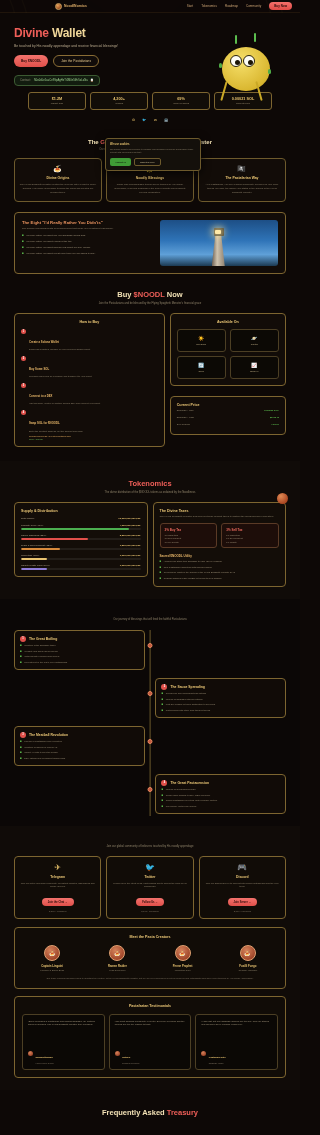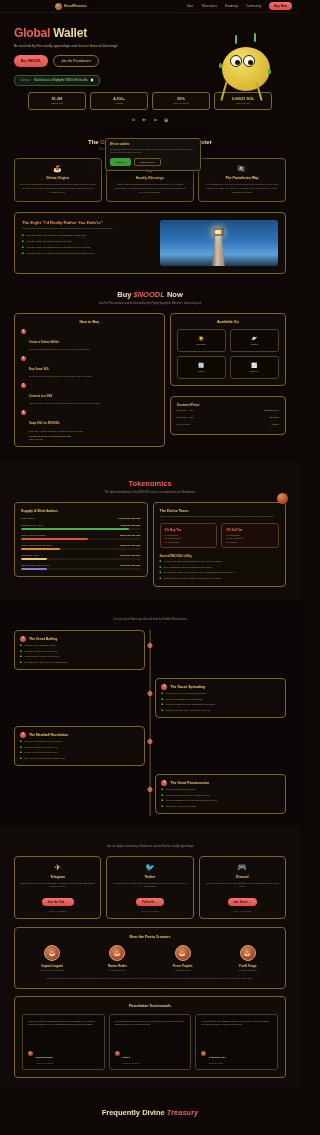--- a/index.html
+++ b/index.html
@@ -93,21 +93,21 @@
 
   .social-row { display:flex; justify-content:center; gap:5px; padding:7px 0 0 0; }
   .soc {
     width:6px; height:6px; border-radius:50%; display:flex; align-items:center; justify-content:center;
     font-size:3.4px; color:#f0c96e;
   }
 
   
   .section { position:relative; padding:0 14px; }
   .section-title { text-align:center; font-size:7.5px; font-weight:bold; color:#f1e0b4; }
-  .section-title .accent { color:#ef5f59;font-style:italic; }
+  .section-title .accent { color:#ef5f59; }
   .section-sub { text-align:center; font-size:2.7px; color:#8e8269; margin-top:3px; }
 
   .band-a { background:#0d0806; }
   .band-b { background:#100b08; }
   .band-c { background:#0b0706; }
 
   
   .features { display:flex; gap:4px; margin-top:7px; }
   .feature-card {
     flex:1; border:.5px solid #6d5a2c; border-radius:4px; padding:6px 4px;
@@ -286,21 +286,21 @@
       <a class="nav-link">Start</a>
       <a class="nav-link">Tokenomics</a>
       <a class="nav-link">Roadmap</a>
       <a class="nav-link">Community</a>
       <button class="nav-cta">Buy Now</button>
     </nav>
   </header>
 
   <section class="hero band-a">
     <h1 class="hero-title">
-      <span class="w1">Global</span>
+      <span class="w1">Divine</span>
       <span class="w2">Wallet</span>
     </h1>
     <p class="hero-sub">Be touched by His noodly appendage and receive financial blessings!</p>
     <div class="hero-actions">
       <button class="btn-primary">Buy $NOODL</button>
       <button class="btn-ghost">Join the Pastafarians</button>
     </div>
     <div class="contract-pill">
       <span class="lbl">Contract:</span>
       <span>N0o0dLe5auCe9SpAgHeTt1M0n5tEr5oLaNa</span>
@@ -774,21 +774,21 @@
             <span><span class="test-nm">PastaporPirate</span>
             <div class="test-rl">$NOODL Whale</div></span>
           </div>
         </div>
       </div>
     </div>
   </section>
 
   <section class="section band-a" style="padding-top:18px;">
     <h2 class="section-title">
-      <span>Frequently Divine </span><span class="accent">Treasury</span>
+      <span>Frequently Asked </span><span class="accent">Treasury</span>
     </h2>
 
   </section>
 
   <div class="cookie">
     <div class="cookie-t">We use cookies</div>
     <div class="cookie-d">Our noodly website uses cookies to enhance your browsing experience and analyze traffic. Interact with our delicious content!</div>
     <div class="cookie-btns">
       <button class="ck-accept">Accept All</button>
       <button class="ck-ess">Essential Only</button>

